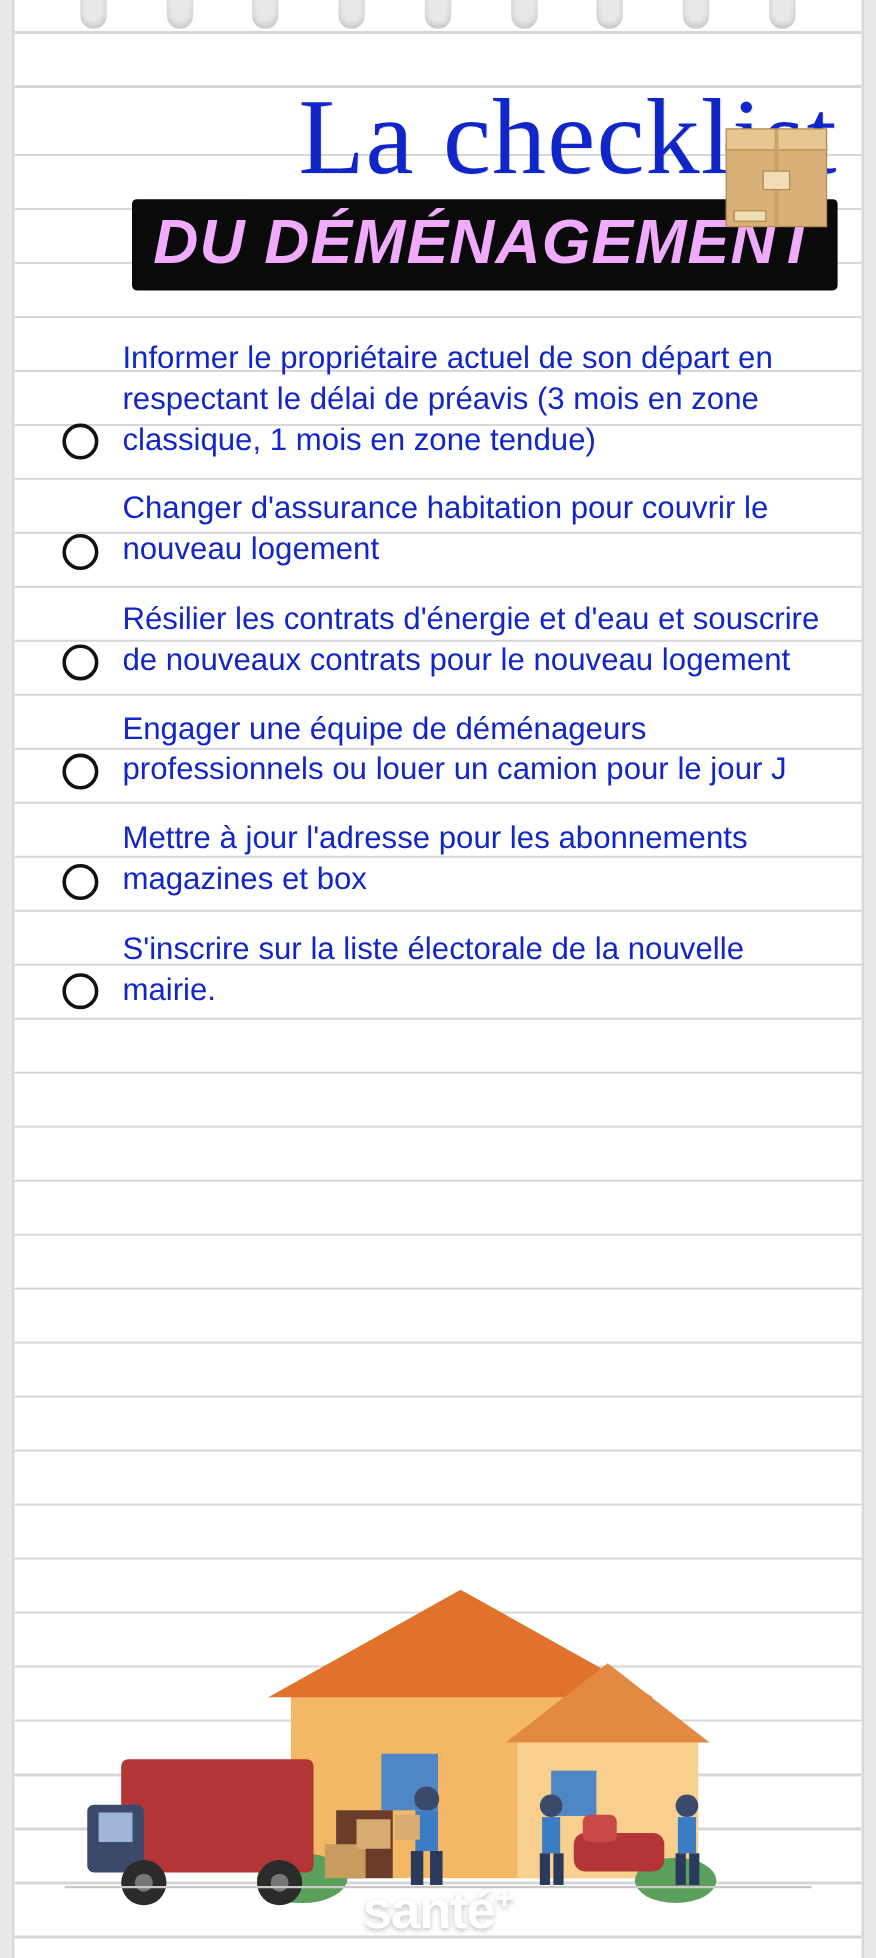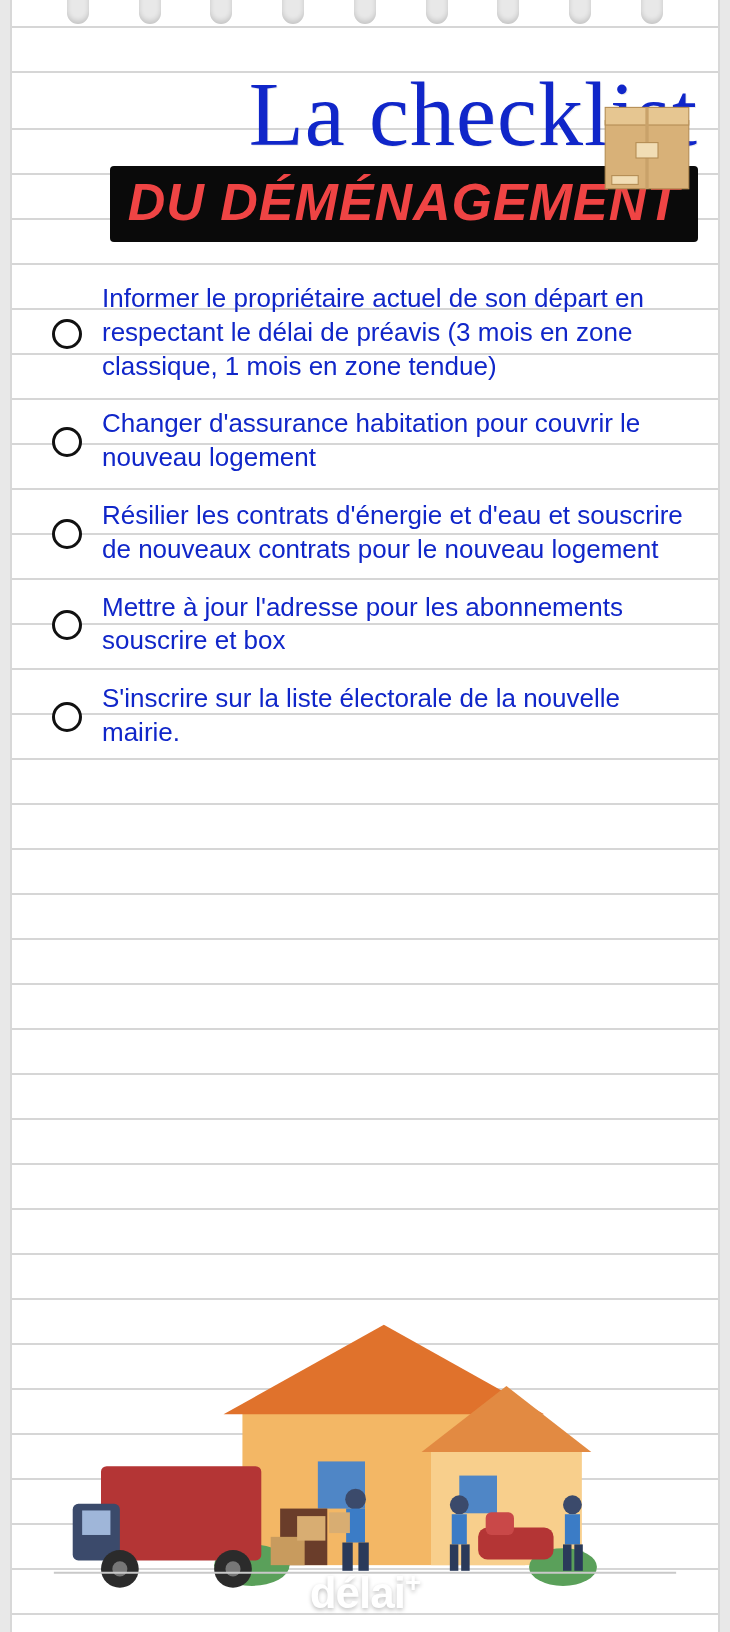--- a/index.html
+++ b/index.html
@@ -47,40 +47,40 @@
     font-family: "Brush Script MT", "Segoe Script", cursive;
     font-size: 90px;
     color: #1026c9;
     line-height: 1;
     text-shadow: 1px 1px 0 rgba(0,0,0,.08);
     letter-spacing: 1px;
   }
   .title-bar {
     display: inline-block;
     background: #0a0a0a;
-    color: #ef4444;
+    color: #f0abfc;
     font-weight: 900;
     font-style: italic;
     font-size: 52px;
     padding: 6px 18px 10px 18px;
     margin-top: 6px;
     letter-spacing: 1px;
     border-radius: 4px;
   }
   .box-icon {
     position: absolute;
     right: 16px; top: 92px;
     width: 110px; height: 110px;
   }
   .list {
     padding: 40px 34px 0 40px;
   }
   .item {
     display: flex;
-    align-items: center;
+    align-items: flex-end;
     gap: 20px;
     margin-bottom: 24px;
   }
   .check {
     flex: 0 0 30px;
     width: 30px; height: 30px;
     border: 3px solid #111;
     border-radius: 50%;
     margin-top: 2px;
     background: #fff;
@@ -153,21 +153,25 @@
     <div class="item">
       <div class="check"></div>
       <div class="item-text">Changer d'assurance habitation pour couvrir le nouveau logement</div>
     </div>
     <div class="item">
       <div class="check"></div>
       <div class="item-text">Résilier les contrats d'énergie et d'eau et souscrire de nouveaux contrats pour le nouveau logement</div>
     </div>
     <div class="item">
       <div class="check"></div>
-      <div class="item-text">Mettre à jour l'adresse pour les abonnements souscrire et box</div>
+      <div class="item-text">Engager une équipe de déménageurs professionnels ou louer un camion pour le jour J</div>
+    </div>
+    <div class="item">
+      <div class="check"></div>
+      <div class="item-text">Mettre à jour l'adresse pour les abonnements magazines et box</div>
     </div>
     <div class="item">
       <div class="check"></div>
       <div class="item-text">S'inscrire sur la liste électorale de la nouvelle mairie.</div>
     </div>
   </div>
 
   <div class="illustration">
     <svg viewBox="0 0 700 320" width="660" height="320">
 
@@ -208,16 +212,16 @@
       <circle cx="570" cy="216" r="10" fill="#3b4a6b"></circle>
       <rect x="562" y="226" width="16" height="32" fill="#3b7cc6"></rect>
       <rect x="560" y="258" width="9" height="28" fill="#2a3a5a"></rect>
       <rect x="572" y="258" width="9" height="28" fill="#2a3a5a"></rect>
 
       <line x1="20" y1="288" x2="680" y2="288" stroke="#c9c9c9" stroke-width="2"></line>
     </svg>
   </div>
 
   <div class="logo">
-    <span>délai</span><span class="plus">+</span>
+    <span>santé</span><span class="plus">+</span>
   </div>
 
 </div>
 
 </body></html>

